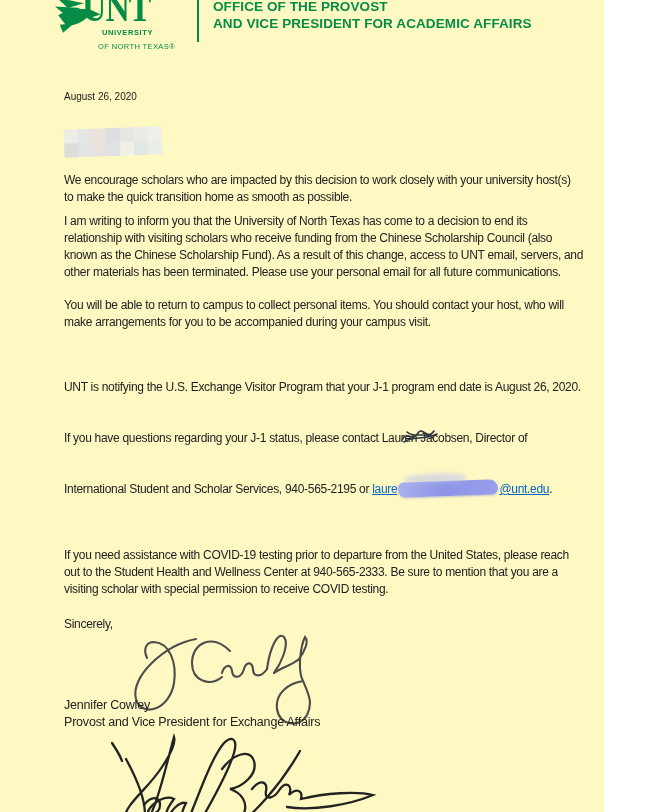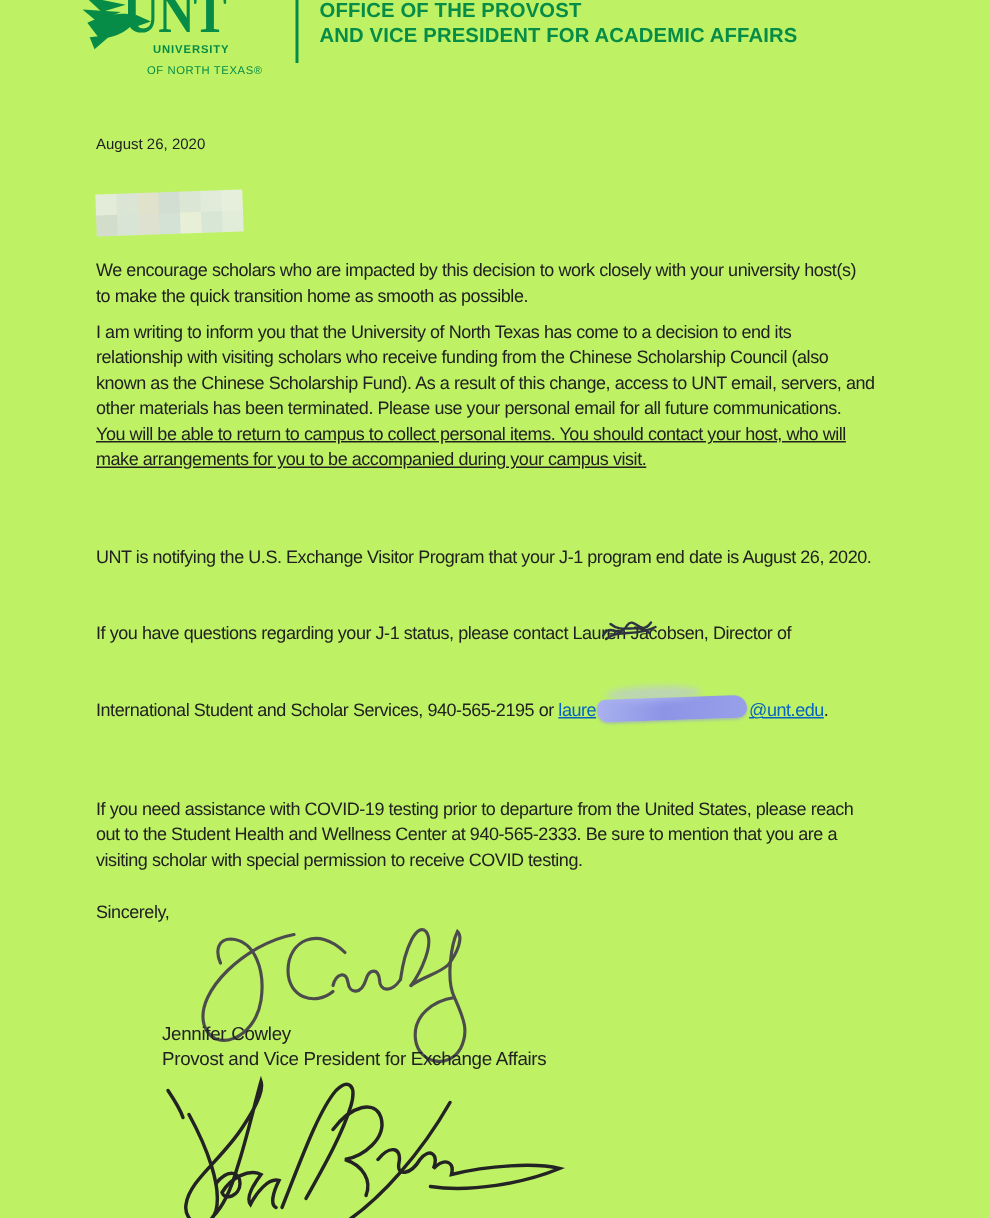--- a/index.html
+++ b/index.html
@@ -4,22 +4,22 @@
 <style>
   :root{
     --green:#068C47;
     --link:#0563C1;
     --body-text:#212121;
   }
   *{box-sizing:border-box;margin:0;padding:0;}
   html,body{background:#ffffff;}
   .page{
     position:relative;
-    width:660px;height:812px;
-    background:#bef264;
+    width:604px;height:812px;
+    background:#fef9c3;
     overflow:hidden;
     font-family:"Liberation Sans",sans-serif;
     color:var(--body-text);
   }
   
   .letterhead{display:flex;align-items:flex-start;margin:-5px 0 0 55px;}
   .logo{position:relative;width:142px;height:52px;flex:none;}
   .eagle{position:absolute;left:0;top:1px;width:48px;height:40px;}
   .unt-acronym{
     position:absolute;left:27px;top:-7px;
@@ -39,21 +39,21 @@
   .date{margin-top:41px;font-size:10px;line-height:17px;white-space:pre;}
   .mosaic{
     margin-top:23px;
     display:grid;grid-template-columns:repeat(7,14px);grid-auto-rows:14px;
     width:98px;transform:rotate(-2deg);opacity:.85;filter:blur(.5px);
   }
   .mosaic div{width:14px;height:14px;}
   .para{font-size:12px;line-height:17px;letter-spacing:-0.3px;white-space:pre;color:var(--body-text);}
   .p1{margin-top:7px;}
   .p2{margin-top:16px;}
-  .p3{text-decoration:underline;}
+  .p3{margin-top:16px;}
   .p4{margin-top:14px;}
   .p5{margin-top:15px;}
   .closing{margin-top:18px;}
   .email-link{color:var(--link);text-decoration:underline;cursor:pointer;text-align:right;}
   
   .scribbled{position:relative;display:inline-block;}
   .scribble-svg{position:absolute;left:-3px;top:-3px;width:40px;height:18px;pointer-events:none;}
   
   .blob{
     position:relative;display:inline-block;vertical-align:-3px;
@@ -63,21 +63,21 @@
     transform:rotate(-2deg);
     box-shadow:0 1px 2px rgba(141,148,230,.55);
   }
   .blob::before{
     content:'';position:absolute;left:6px;top:-8px;width:64px;height:10px;
     background:rgba(186,192,243,.55);border-radius:50%;filter:blur(2px);
   }
   
   .sig1{margin:-8px 0 0 48px;display:block;}
   .sig2{margin:0 0 0 40px;display:block;}
-  .signer-block1{margin-top:-28px;margin-left:44px;}
+  .signer-block1{margin-top:-28px;}
   .signer-name,.signer-title{font-size:12.5px;line-height:17px;letter-spacing:-0.2px;white-space:pre;}
   
   .footer{
     position:absolute;left:42px;bottom:6px;
     display:grid;grid-template-columns:140px 86px auto;
     font-family:"Liberation Serif",serif;
     font-size:11px;line-height:16px;color:#45423c;
   }
   .footer div{white-space:pre;}
 </style>

